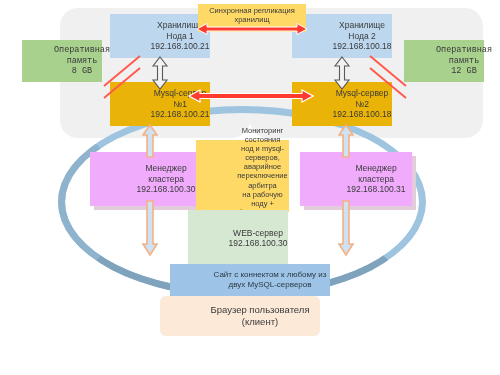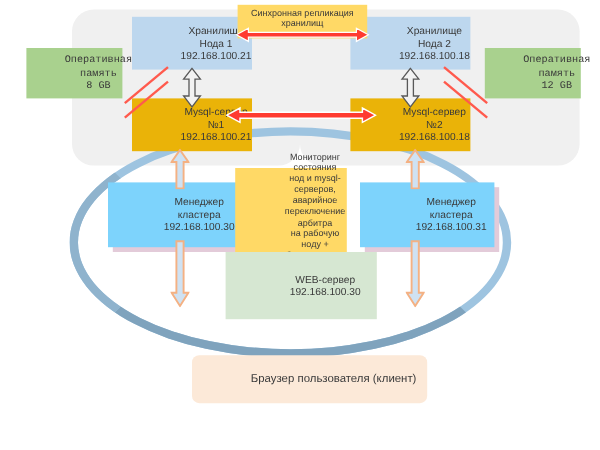--- a/index.html
+++ b/index.html
@@ -73,39 +73,39 @@
     background:#ffd966;font-size:7.5px;padding:2px 3px 8px 3px;
     justify-content:flex-start;
     text-align:center;
   }
 
   #monitor-box{
     left:196px;top:140px;width:93px;height:72px;
     background:#ffd966;font-size:7.5px;
   }
 
-  .cmgr{background:#7dd3fc;font-size:8.5px;}
+  .cmgr{background:#f0abfc;font-size:8.5px;}
   #cmgr1{left:90px;top:152px;width:112px;height:54px;}
   #cmgr2{left:300px;top:152px;width:112px;height:54px;}
   .cmgr-shadow{position:absolute;background:#e3cbd9;}
   #cmgr1-sh{left:94px;top:156px;width:112px;height:54px;}
   #cmgr2-sh{left:304px;top:156px;width:112px;height:54px;}
 
   #web-box{
-    left:188px;top:210px;width:126px;height:56px;
+    left:188px;top:210px;width:100px;height:56px;
     background:#d6e7d2;font-size:8.5px;
   }
 
   #site-box{
     left:170px;top:264px;width:160px;height:32px;
     background:#9dc3e6;font-size:8px;color:#2d3a45;
   }
 
   #browser-box{
-    left:160px;top:296px;width:196px;height:40px;
+    left:160px;top:296px;width:160px;height:40px;
     background:#fce9d8;border-radius:6px;font-size:9.5px;
   }
 
   
   .arrow{position:absolute;}
 
   
   #sync-arrow{left:196px;top:22px;}
   #repl-arrow{left:188px;top:88px;}
 
@@ -210,16 +210,18 @@
   <svg class="arrow z-top" id="dn1" width="16" height="56">
     <polygon points="8,55 15,44 11,44 11,1 5,1 5,44 1,44" fill="#cfe2f3" stroke="#f4b183" stroke-width="1.6"></polygon>
   </svg>
   <svg class="arrow z-top" id="dn2" width="16" height="56">
     <polygon points="8,55 15,44 11,44 11,1 5,1 5,44 1,44" fill="#cfe2f3" stroke="#f4b183" stroke-width="1.6"></polygon>
   </svg>
 
   <div class="box z-top" id="web-box">WEB-сервер
 192.168.100.30</div>
 
+  <div class="box z-top" id="site-box">Сайт с коннектом к любому из
+двух MySQL-серверов</div>
 
   <div class="box z-top" id="browser-box">Браузер пользователя (клиент)</div>
 
 </div>
 
 </body></html>

